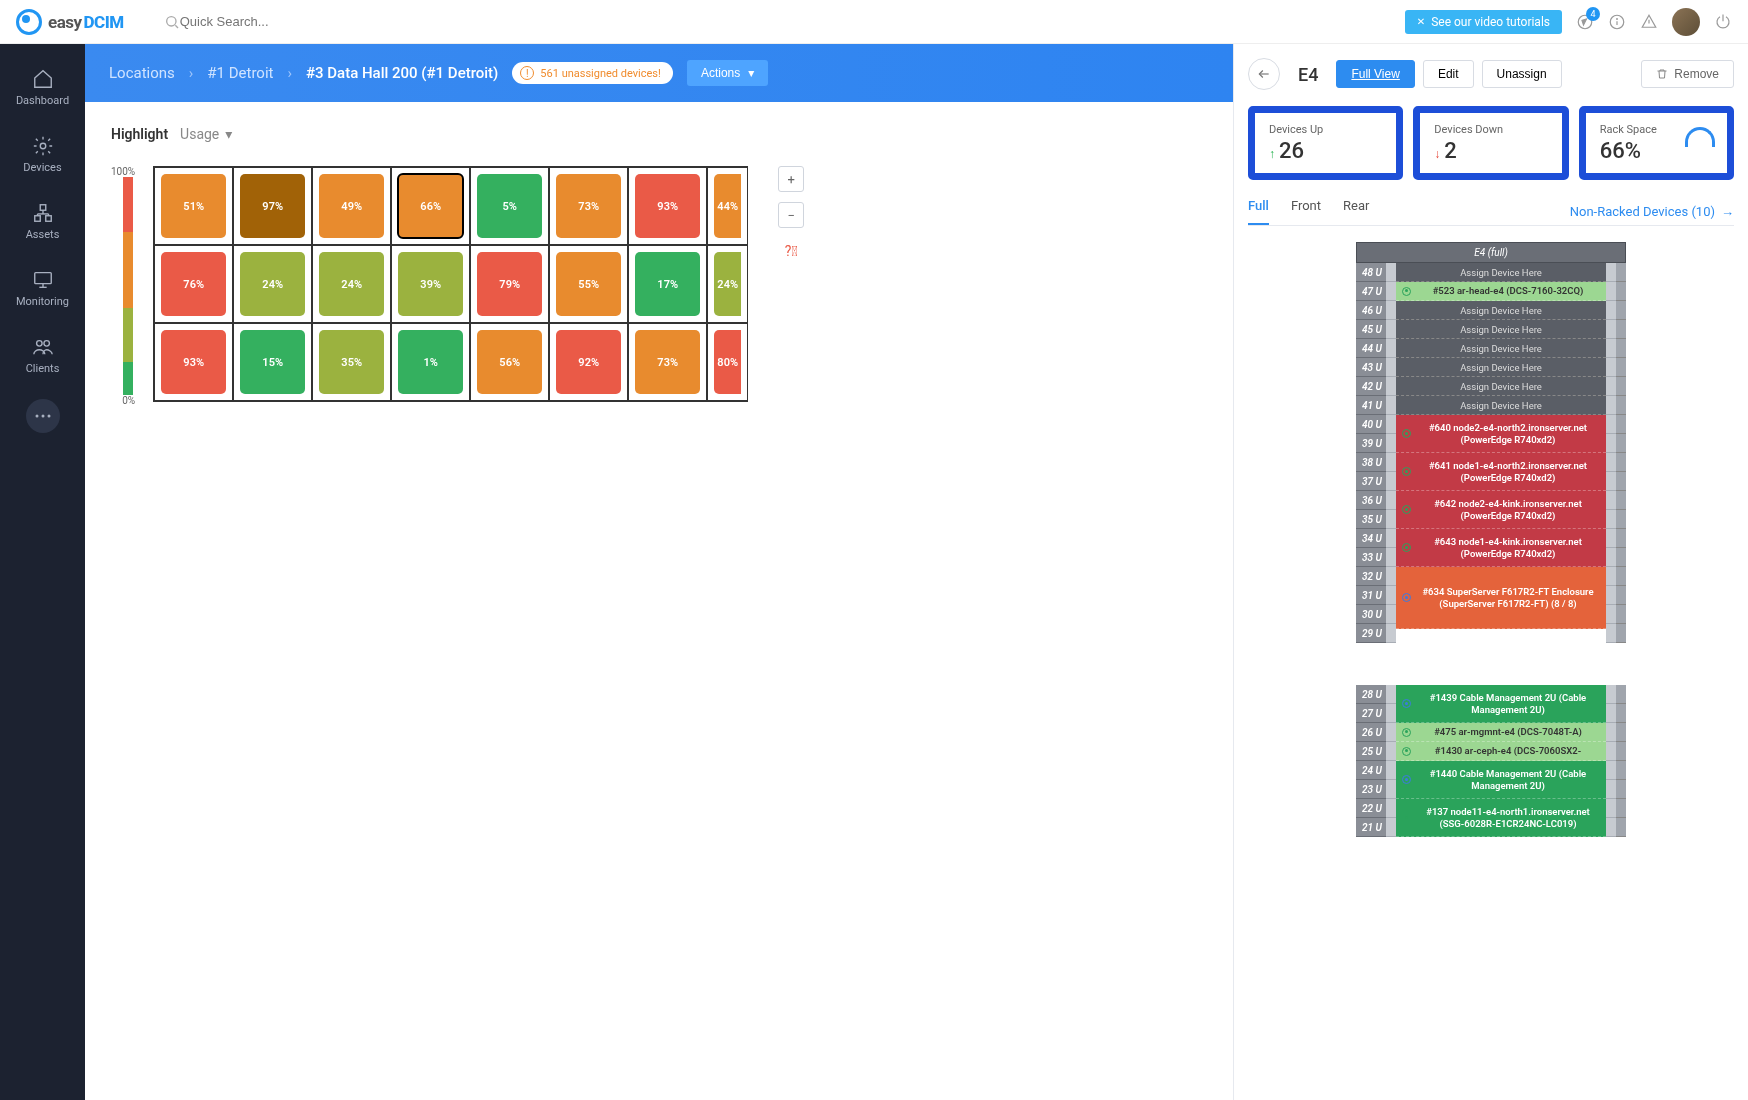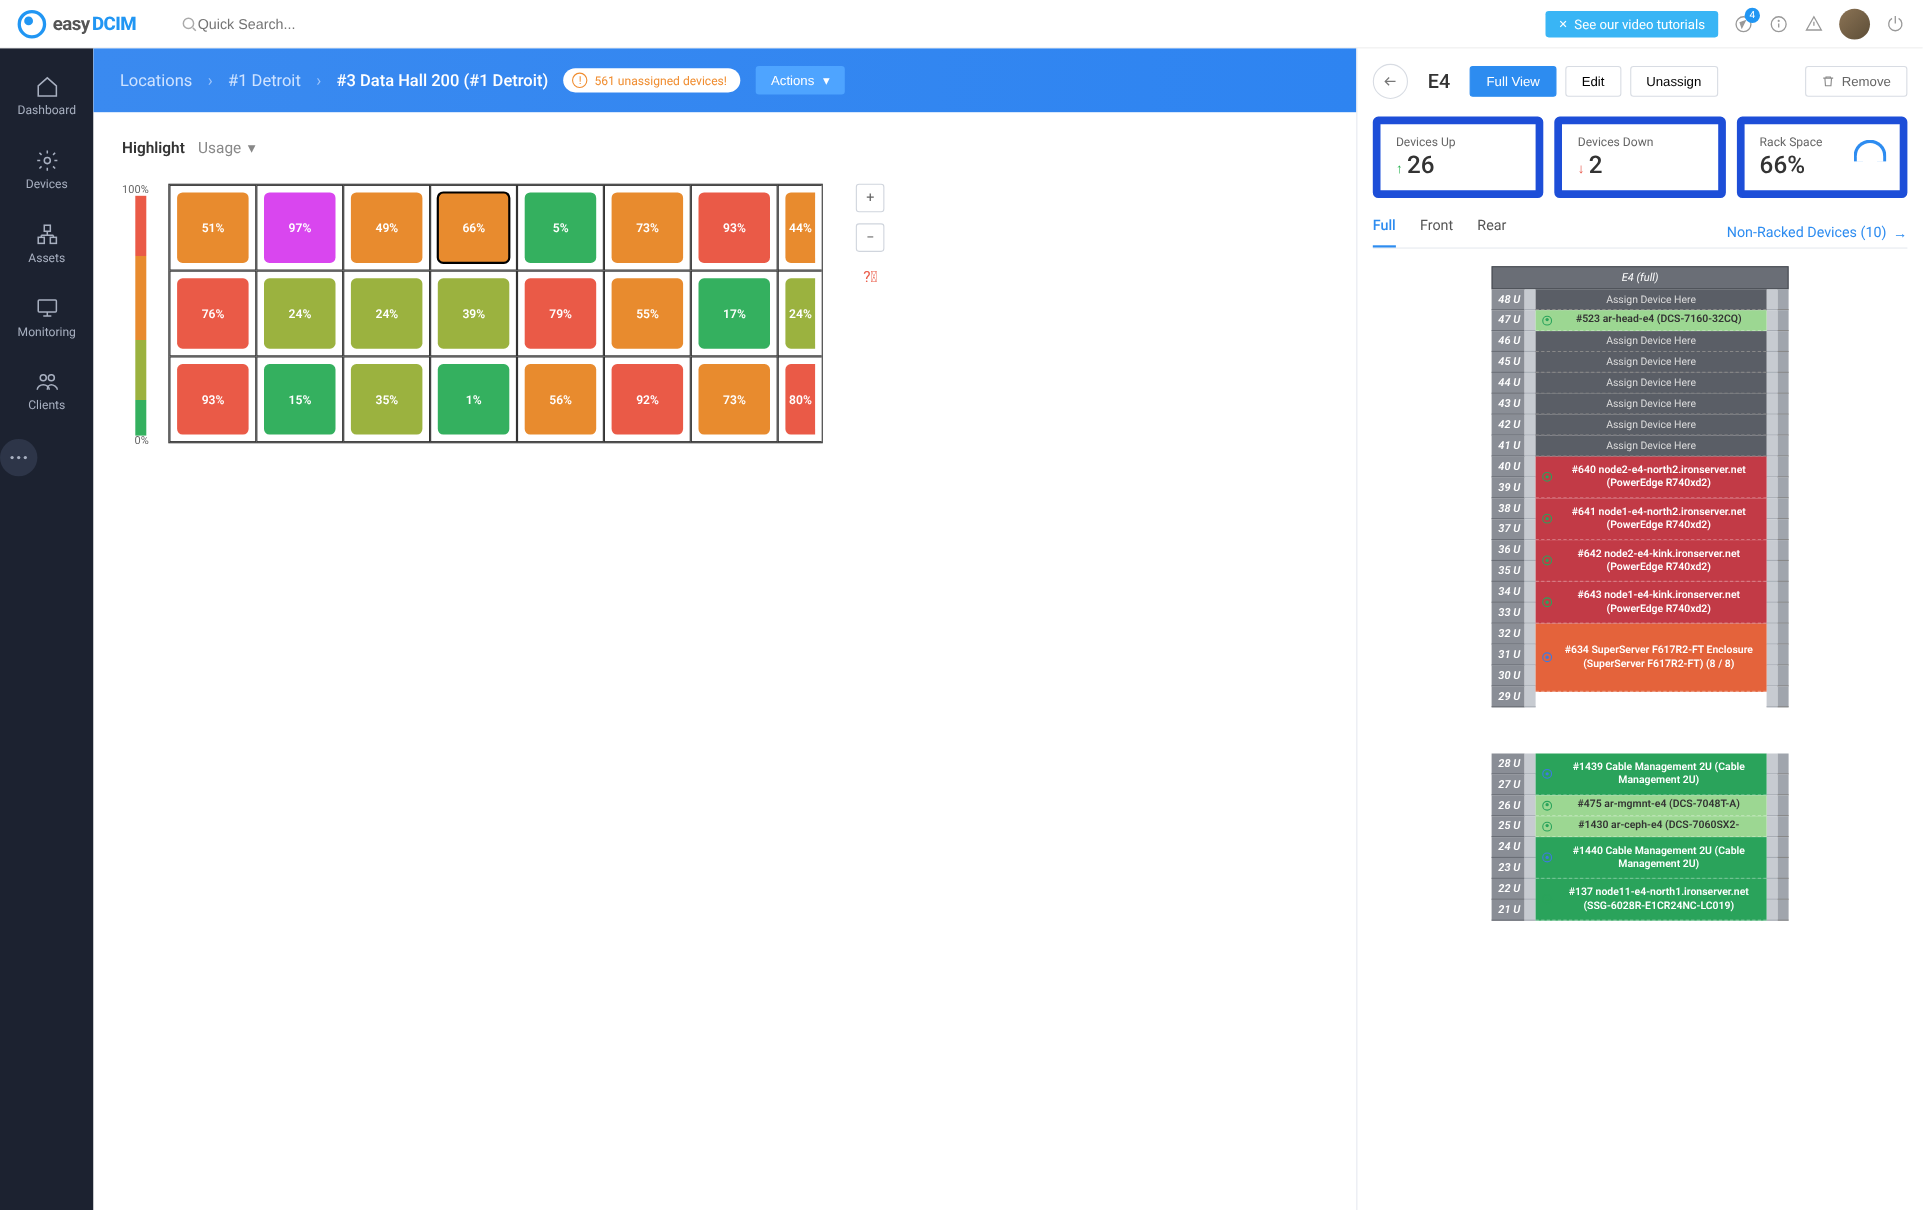--- a/index.html
+++ b/index.html
@@ -15,21 +15,21 @@
 .search-wrap input { border:none; outline:none; font-size:13px; color:#555; width:300px;}
 .top-right { display:flex; align-items:center; gap:14px; }
 .tutorial-pill { background:#39b5f5; color:#fff; padding:5px 12px; border-radius:3px; font-size:12px; display:flex; gap:6px; align-items:center;}
 .tutorial-pill::before{content:'✕';font-size:10px;}
 .top-icon { width:18px; height:18px; color:#999; display:flex; align-items:center; justify-content:center; position:relative;}
 .badge-bubble { position:absolute; top:-6px; right:-6px; background:#2196f3; color:#fff; font-size:9px; width:14px; height:14px; border-radius:50%; display:flex; align-items:center; justify-content:center;}
 .avatar { width:28px; height:28px; border-radius:50%; background:linear-gradient(135deg,#8b7355,#5d4e37); }
 
 .layout { display:flex; height:calc(100vh - 44px); }
 
-.sidebar { width:85px; background:#1c2230; color:#a8b0c0; display:flex; flex-direction:column; padding-top:14px; gap:8px;}
+.sidebar { width:85px; background:#1c2230; color:#a8b0c0; display:flex; flex-direction:column; align-items:center; padding-top:14px; gap:8px;}
 .sidebar-item { display:flex; flex-direction:column; align-items:center; gap:4px; padding:10px 4px; width:100%; font-size:11px; cursor:pointer;}
 .sidebar-item svg { width:22px; height:22px; }
 .sidebar-more { width:34px; height:34px; border-radius:50%; background:#2d3548; display:flex; align-items:center; justify-content:center; margin-top:6px; cursor:pointer;}
 
 .main { flex:1; display:flex; min-width:0; }
 .center { flex:1; min-width:0; background:#fff; display:flex; flex-direction:column;}
 .right-panel { width:515px; border-left:1px solid #e6e9ef; display:flex; flex-direction:column; padding:14px 14px 0 14px; overflow:hidden;}
 
 .blue-bar { background:#3a8af0; background:linear-gradient(90deg,#3a8af0,#2e84f1); color:#fff; padding:16px 24px; display:flex; align-items:center; gap:14px; font-size:15px;}
 .crumb { color:#cfe3ff; text-decoration:none;}
@@ -59,21 +59,21 @@
 
 .zoom-col { display:flex; flex-direction:column; gap:10px; margin-left:12px;}
 .zoom-btn { width:26px; height:26px; border:1px solid #d0d5dd; border-radius:3px; background:#fff; display:flex; align-items:center; justify-content:center; color:#666; cursor:pointer;}
 .help-icon { color:#ea5a47; font-size:14px;}
 
 .rp-head { display:flex; align-items:center; gap:10px;}
 .back-btn { width:32px; height:32px; border:1px solid #d8dce3; border-radius:50%; display:flex; align-items:center; justify-content:center; color:#777; cursor:pointer;}
 .rp-title { font-size:18px; font-weight:500; color:#333; margin:0 8px;}
 .rp-btns { display:flex; gap:8px;}
 .rp-btn { padding:6px 14px; border:1px solid #d8dce3; border-radius:3px; background:#fff; font-size:12px; cursor:pointer;}
-.rp-btn.primary { background:#2d8cf0; color:#fff; border-color:#2d8cf0;}
+.rp-btn.primary { background:#2d8cf0; color:#fff; border-color:#2d8cf0;text-decoration:underline;}
 .rp-remove { margin-left:auto; padding:6px 14px; border:1px solid #d8dce3; border-radius:3px; background:#fff; font-size:12px; color:#666; display:flex; gap:6px; align-items:center;}
 
 .stat-cards { display:flex; gap:10px; margin-top:16px;}
 .stat-card { flex:1; border:7px solid #1d4ed8; border-radius:5px; padding:10px 14px;}
 .stat-card .lbl { font-size:11px; color:#666;}
 .stat-card .val { font-size:22px; font-weight:500; color:#333; margin-top:2px;}
 .stat-card .arrow-up { color:#22b14c; font-size:12px; margin-right:4px;}
 .stat-card .arrow-down { color:#e64a3c; font-size:12px; margin-right:4px;}
 .gauge { width:30px; height:20px; border:3px solid #2d8cf0; border-bottom:none; border-radius:30px 30px 0 0; position:absolute; right:12px; top:14px;}
 .stat-card { position:relative;}
@@ -239,21 +239,21 @@
             <span class="scale-label">100%</span>
             <div class="scale-bar"></div>
             <span class="scale-label">0%</span>
           </div>
           <div class="cells-outer" id="cells">
               <div class="cell-row">
                 <div class="cell-box">
                   <div class="cell-inner" style="background: rgb(232, 139, 46);">51%</div>
                 </div>
                 <div class="cell-box">
-                  <div class="cell-inner" style="background: #d946ef;">97%</div>
+                  <div class="cell-inner" style="background: #a16207;">97%</div>
                 </div>
                 <div class="cell-box">
                   <div class="cell-inner" style="background: rgb(232, 139, 46);">49%</div>
                 </div>
                 <div class="cell-box selected">
                   <div class="cell-inner" style="background: rgb(232, 139, 46);">66%</div>
                 </div>
                 <div class="cell-box">
                   <div class="cell-inner" style="background: rgb(52, 176, 95);">5%</div>
                 </div>

